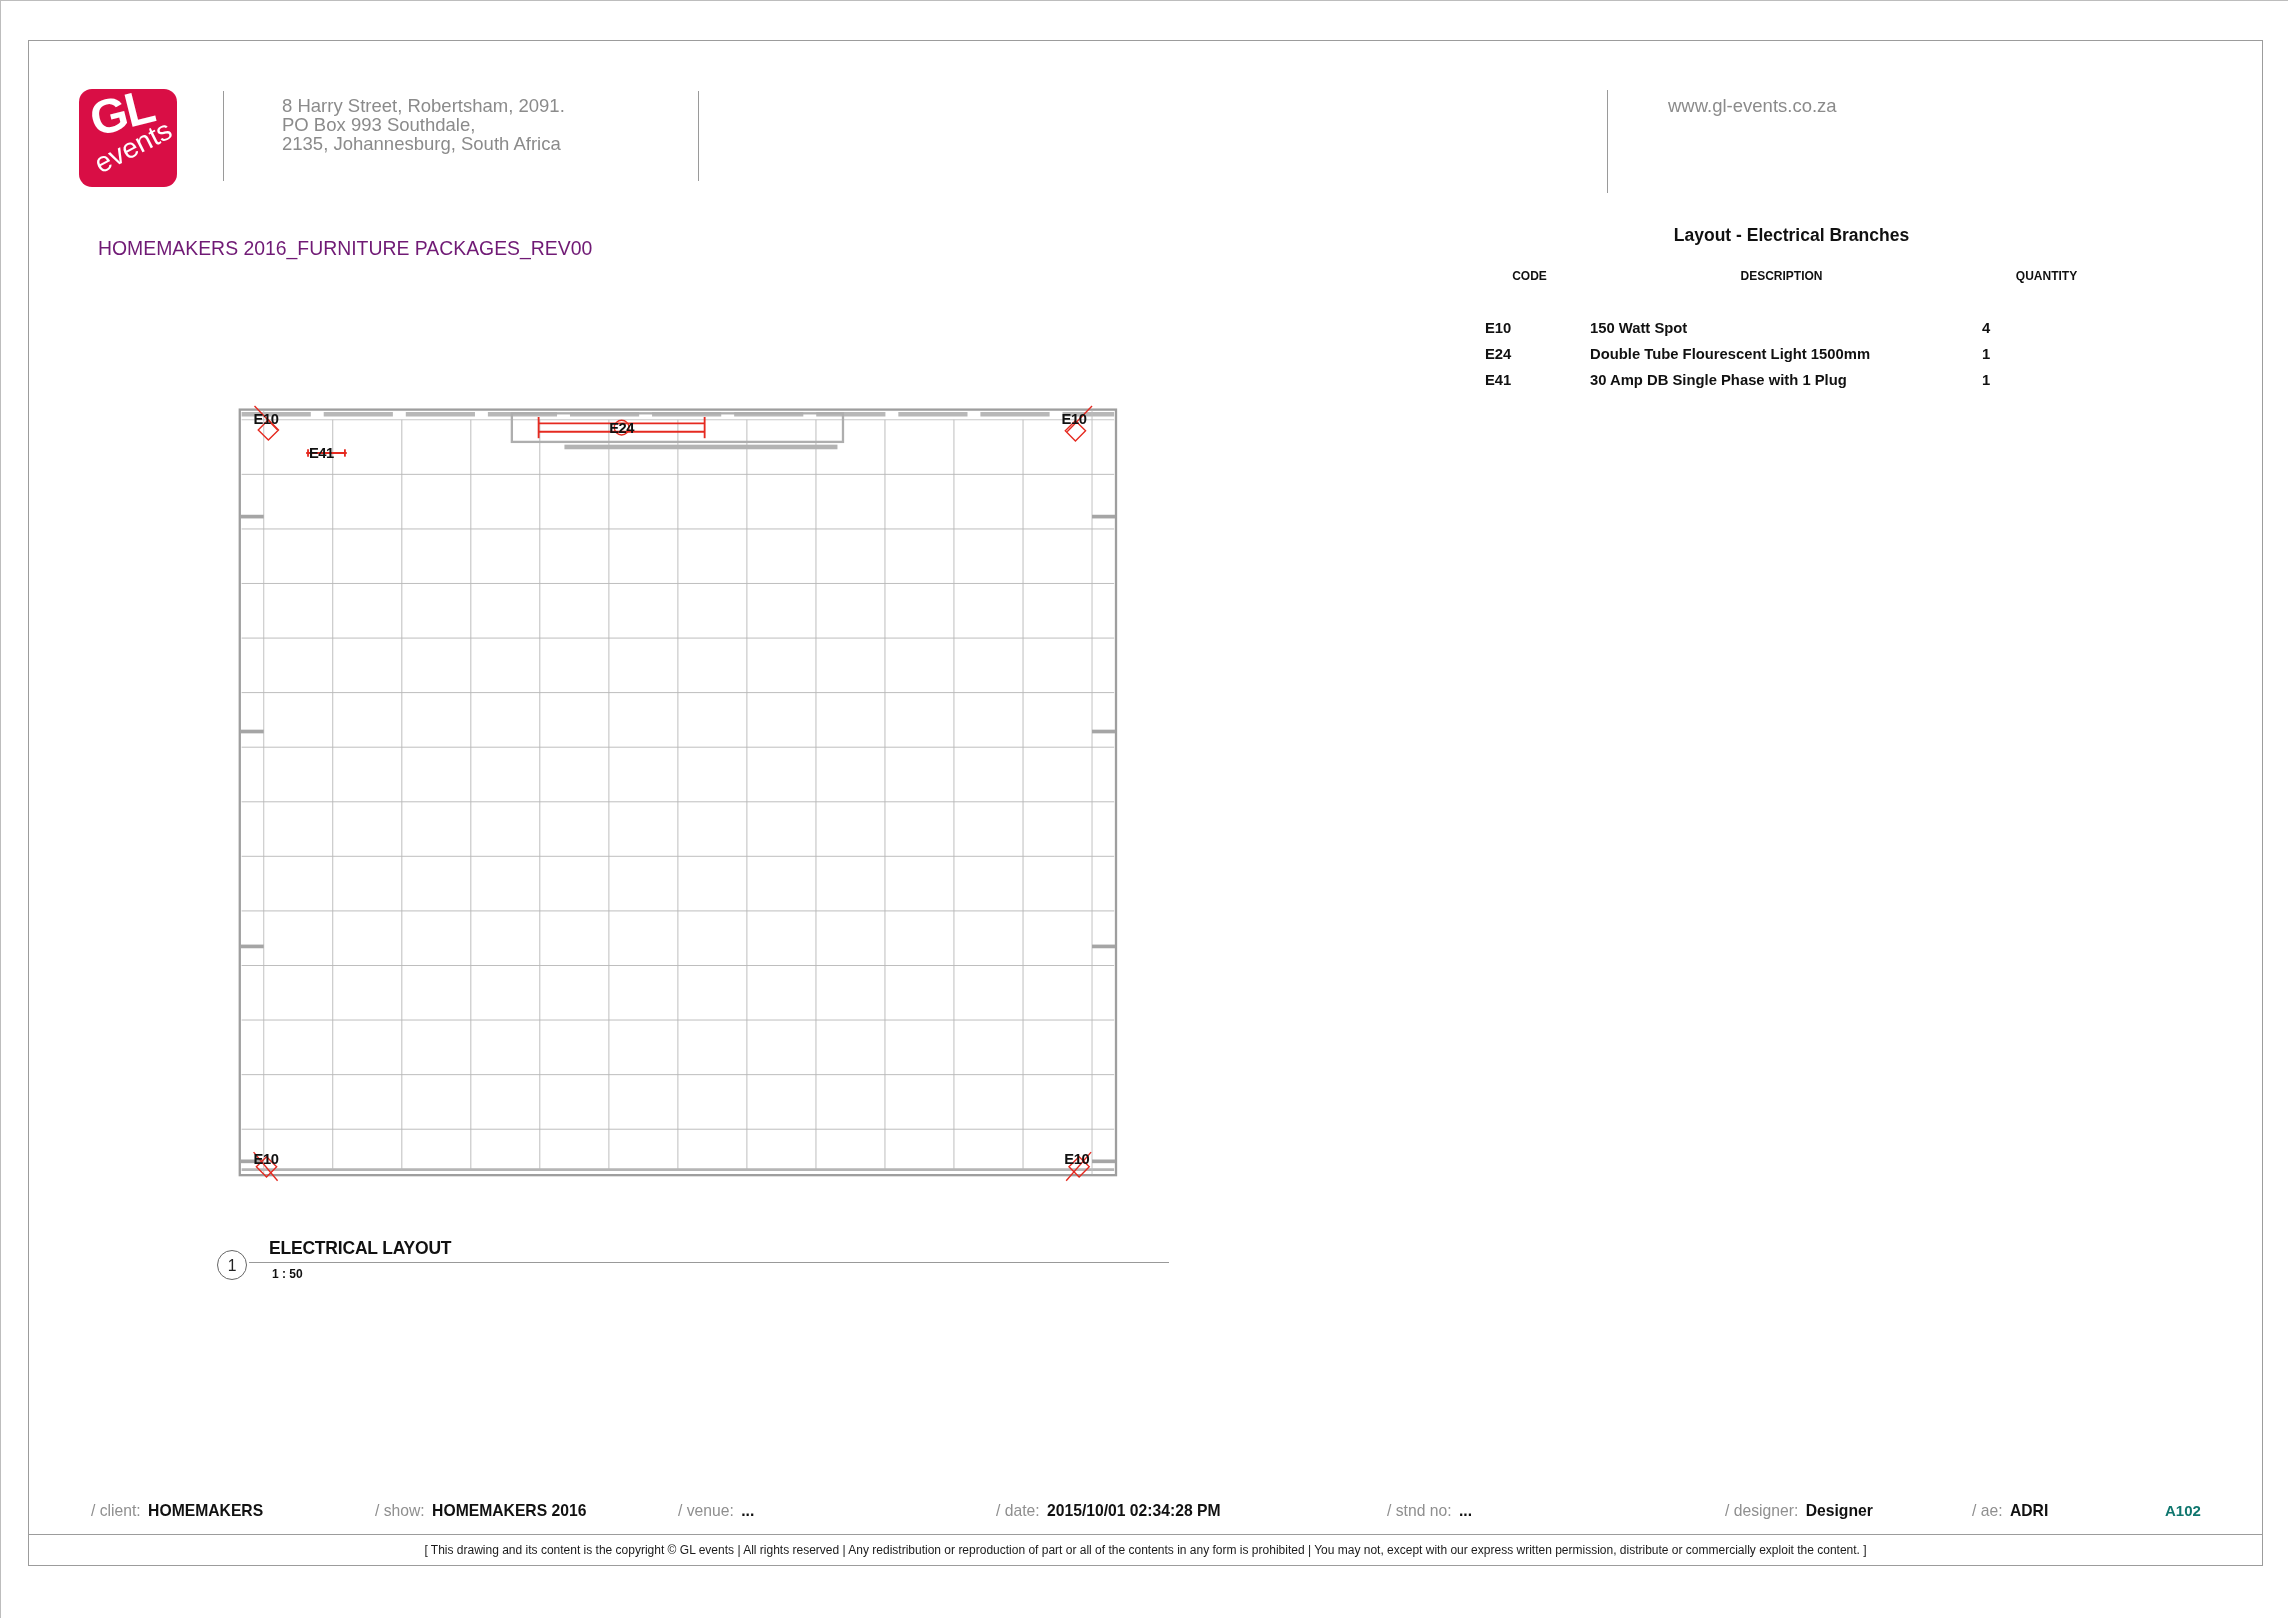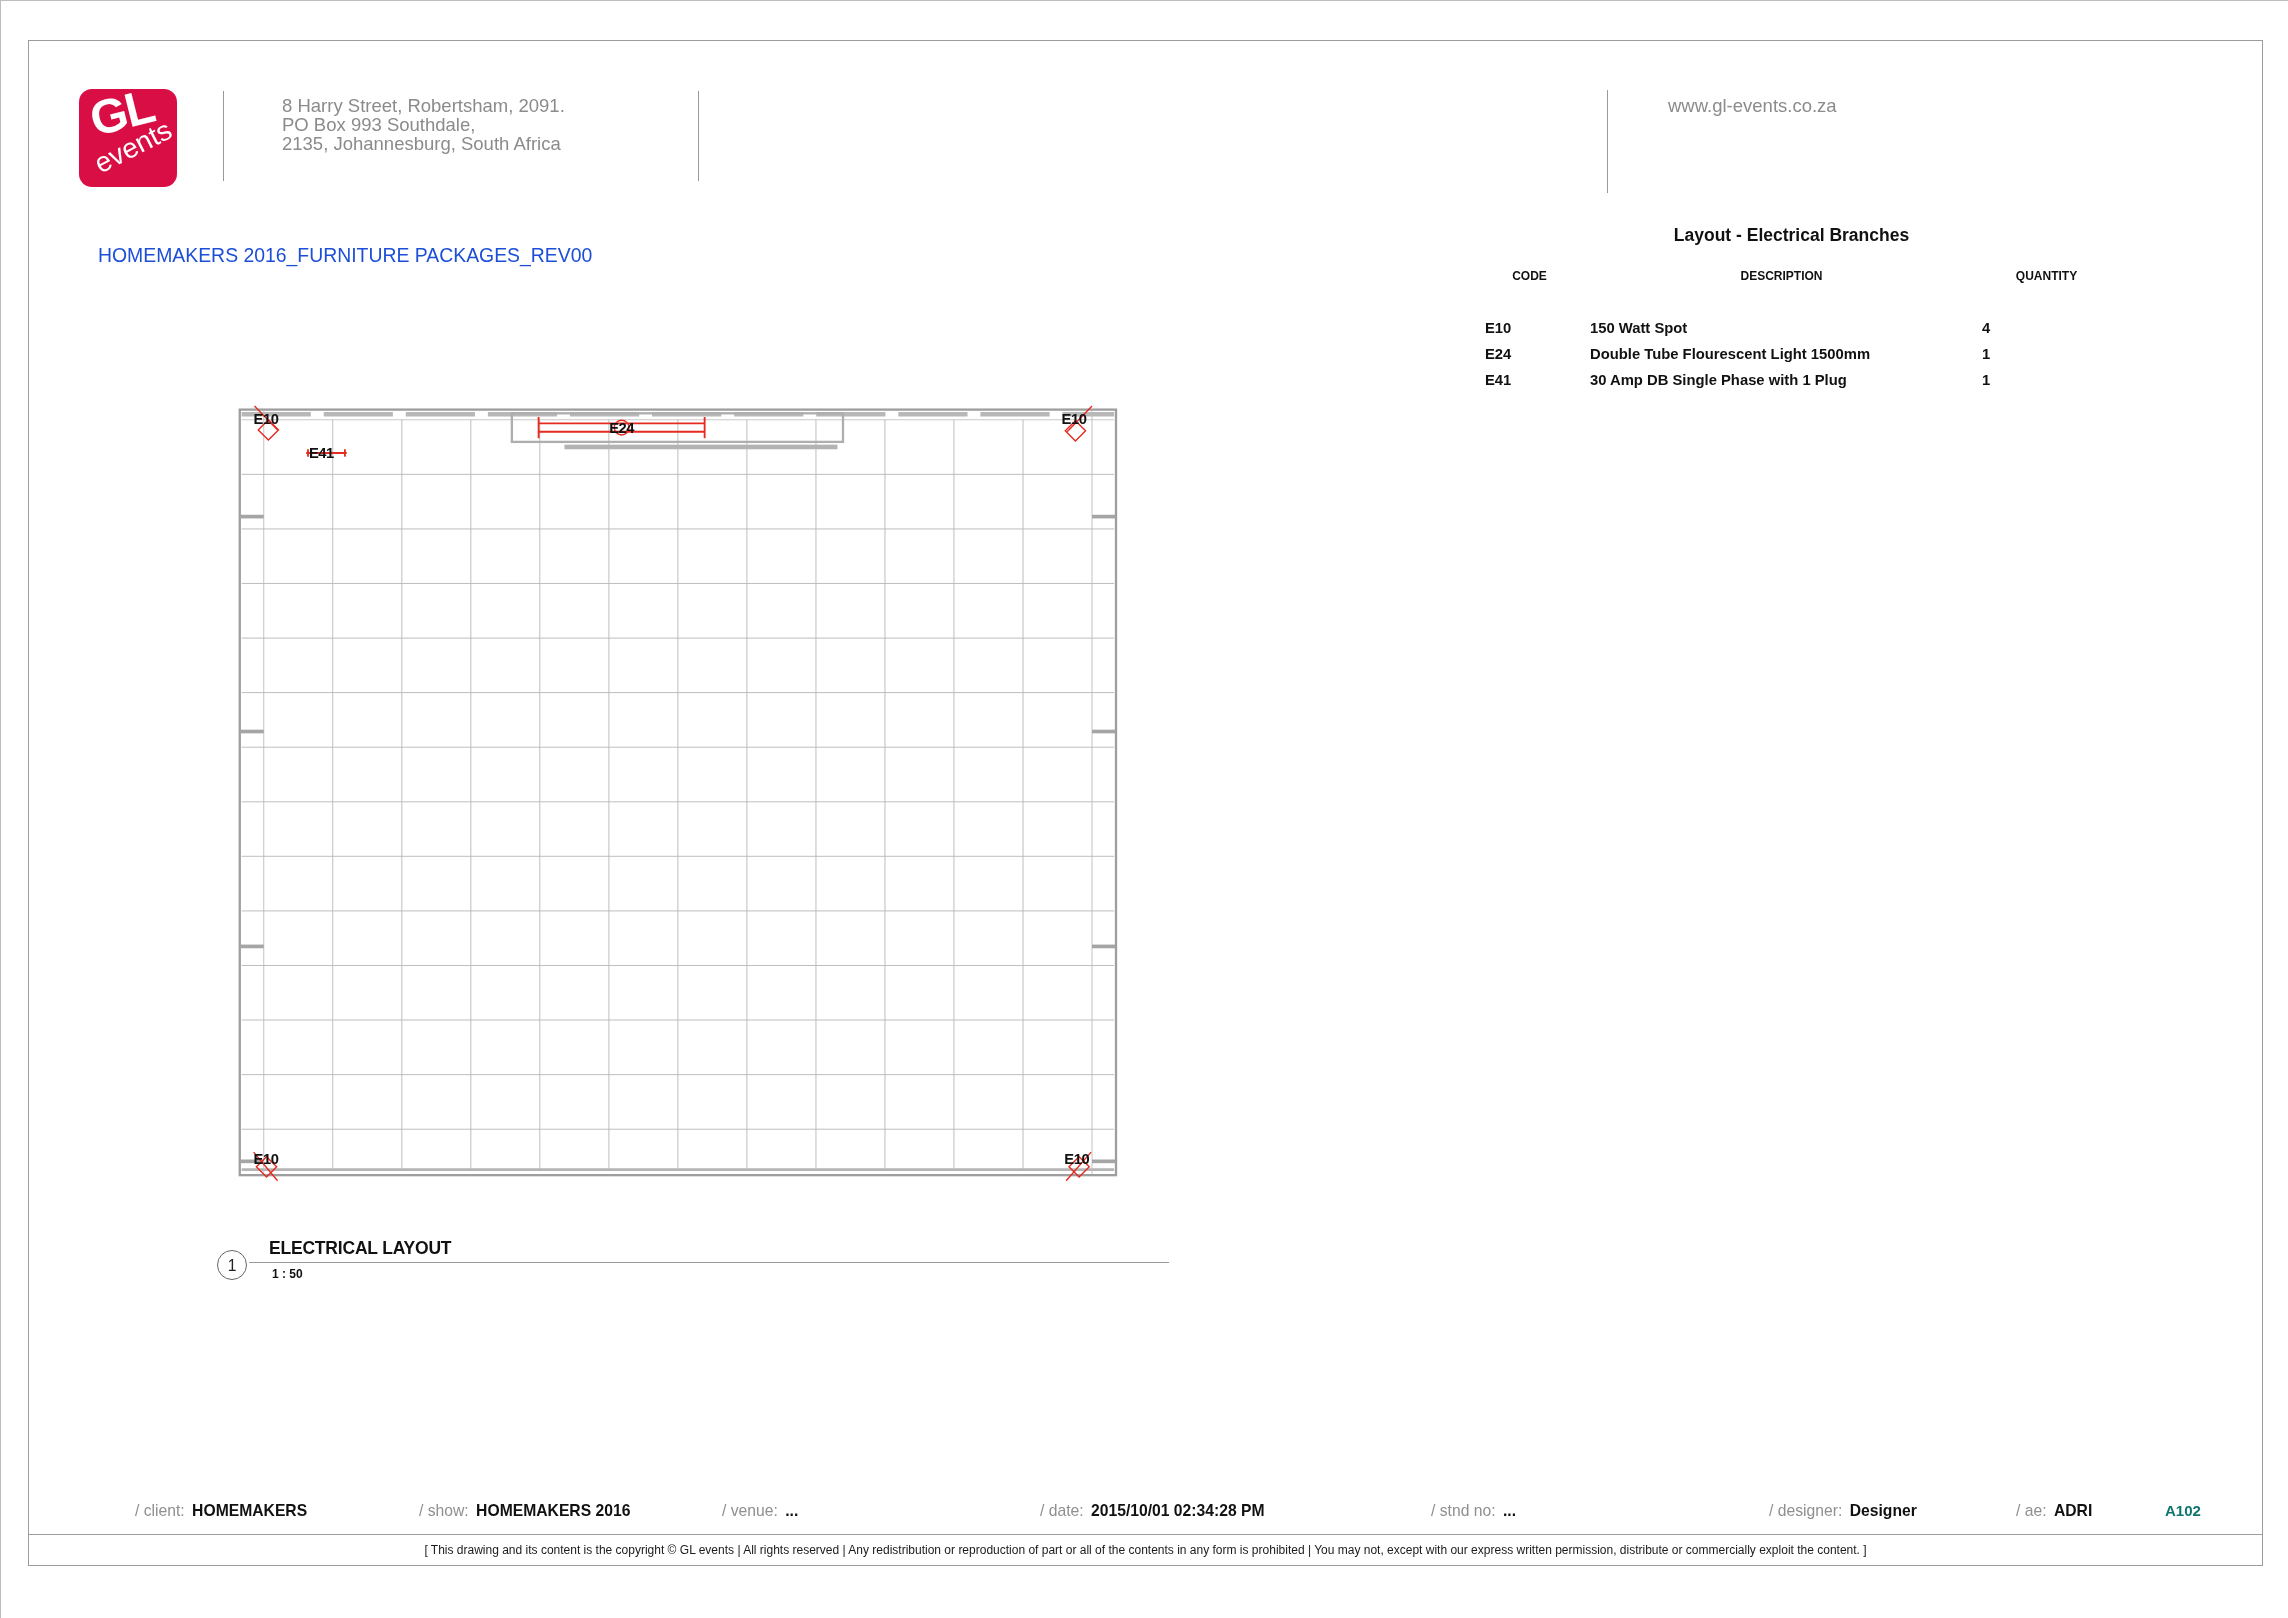--- a/index.html
+++ b/index.html
@@ -13,21 +13,21 @@
 
   
   .logo { left:78px; top:88px; width:98px; height:98px; background:#d90e45; border-radius:13px; overflow:hidden; }
   .logo .gl { position:absolute; left:11px; top:-3.7px; color:#fff; font-size:48px; font-weight:bold; letter-spacing:-1.8px; transform:rotate(-14deg); }
   .logo .events { position:absolute; left:13px; top:42px; color:#fff; font-size:28px; transform:rotate(-27deg); }
   .vdiv { width:0.9px; background:#9a9a9a; }
   .graytxt { color:#8b8b8b; font-size:18.5px; line-height:19px; white-space:pre; }
   #address { left:281px; top:95px; }
   #contact { left:738px; top:95px; }
   #website { left:1667px; top:95px; }
-  #drawing-title { left:97px; top:243px; font-size:19.4px; color:#1d4ed8; white-space:nowrap; }
+  #drawing-title { left:97px; top:236px; font-size:19.4px; color:#701a75; white-space:nowrap; }
 
   
   .fx { color:#111; white-space:nowrap; }
   #fx-title { left:1606px; top:224px; width:369px; text-align:center; font-size:17.5px; font-weight:bold; }
   .fx-head { top:268px; font-size:12px; font-weight:bold; text-align:center; }
   #fxh-code { left:1477px; width:103px; }
   #fxh-desc { left:1641px; width:279px; }
   #fxh-qty  { left:1966px; width:159px; }
   .fx-cell { position:absolute; font-size:14.8px; font-weight:600; white-space:nowrap; color:#111; }
   .fx-code { left:1484px; } .fx-desc { left:1589px; } .fx-qty { left:1981px; }
@@ -36,21 +36,21 @@
   #plan-svg { left:234px; top:404px; }
 
   
   #co-circle { left:216px; top:1249px; width:30px; height:30px; border:1.4px solid #666;
     border-radius:50%; text-align:center; line-height:30px; font-size:15.7px; color:#222; box-sizing:border-box; }
   #co-line { left:248px; top:1261px; width:920px; height:0.9px; background:#999; }
   #co-title { left:268px; top:1237px; font-size:17.5px; font-weight:600; letter-spacing:-0.2px; color:#111; white-space:nowrap; }
   #co-scale { left:271px; top:1266px; font-size:12px; font-weight:bold; color:#111; }
 
   
-  .tb-field { top:1501px; white-space:nowrap;margin-left:44px; }
+  .tb-field { top:1501px; white-space:nowrap; }
   .tb-label { color:#8f8f8f; font-size:15.7px; }
   .tb-value { color:#111; font-size:15.7px; font-weight:bold; margin-left:7.4px; }
   #f-client { left:90px; } #f-show { left:374px; } #f-venue { left:677px; }
   #f-date { left:995px; } #f-stnd { left:1386px; } #f-designer { left:1724px; } #f-ae { left:1971px; }
   #sheet-no { left:2164px; top:1501px; font-size:15px; font-weight:bold; color:#0f766e; }
 
   
   .strip { position:absolute; left:-0.9px; right:-0.9px; bottom:-0.9px; height:30px; border:0.9px solid #9c9c9c;
     display:flex; align-items:center; justify-content:center; font-size:12px; color:#1a1a1a; white-space:nowrap; }
 

